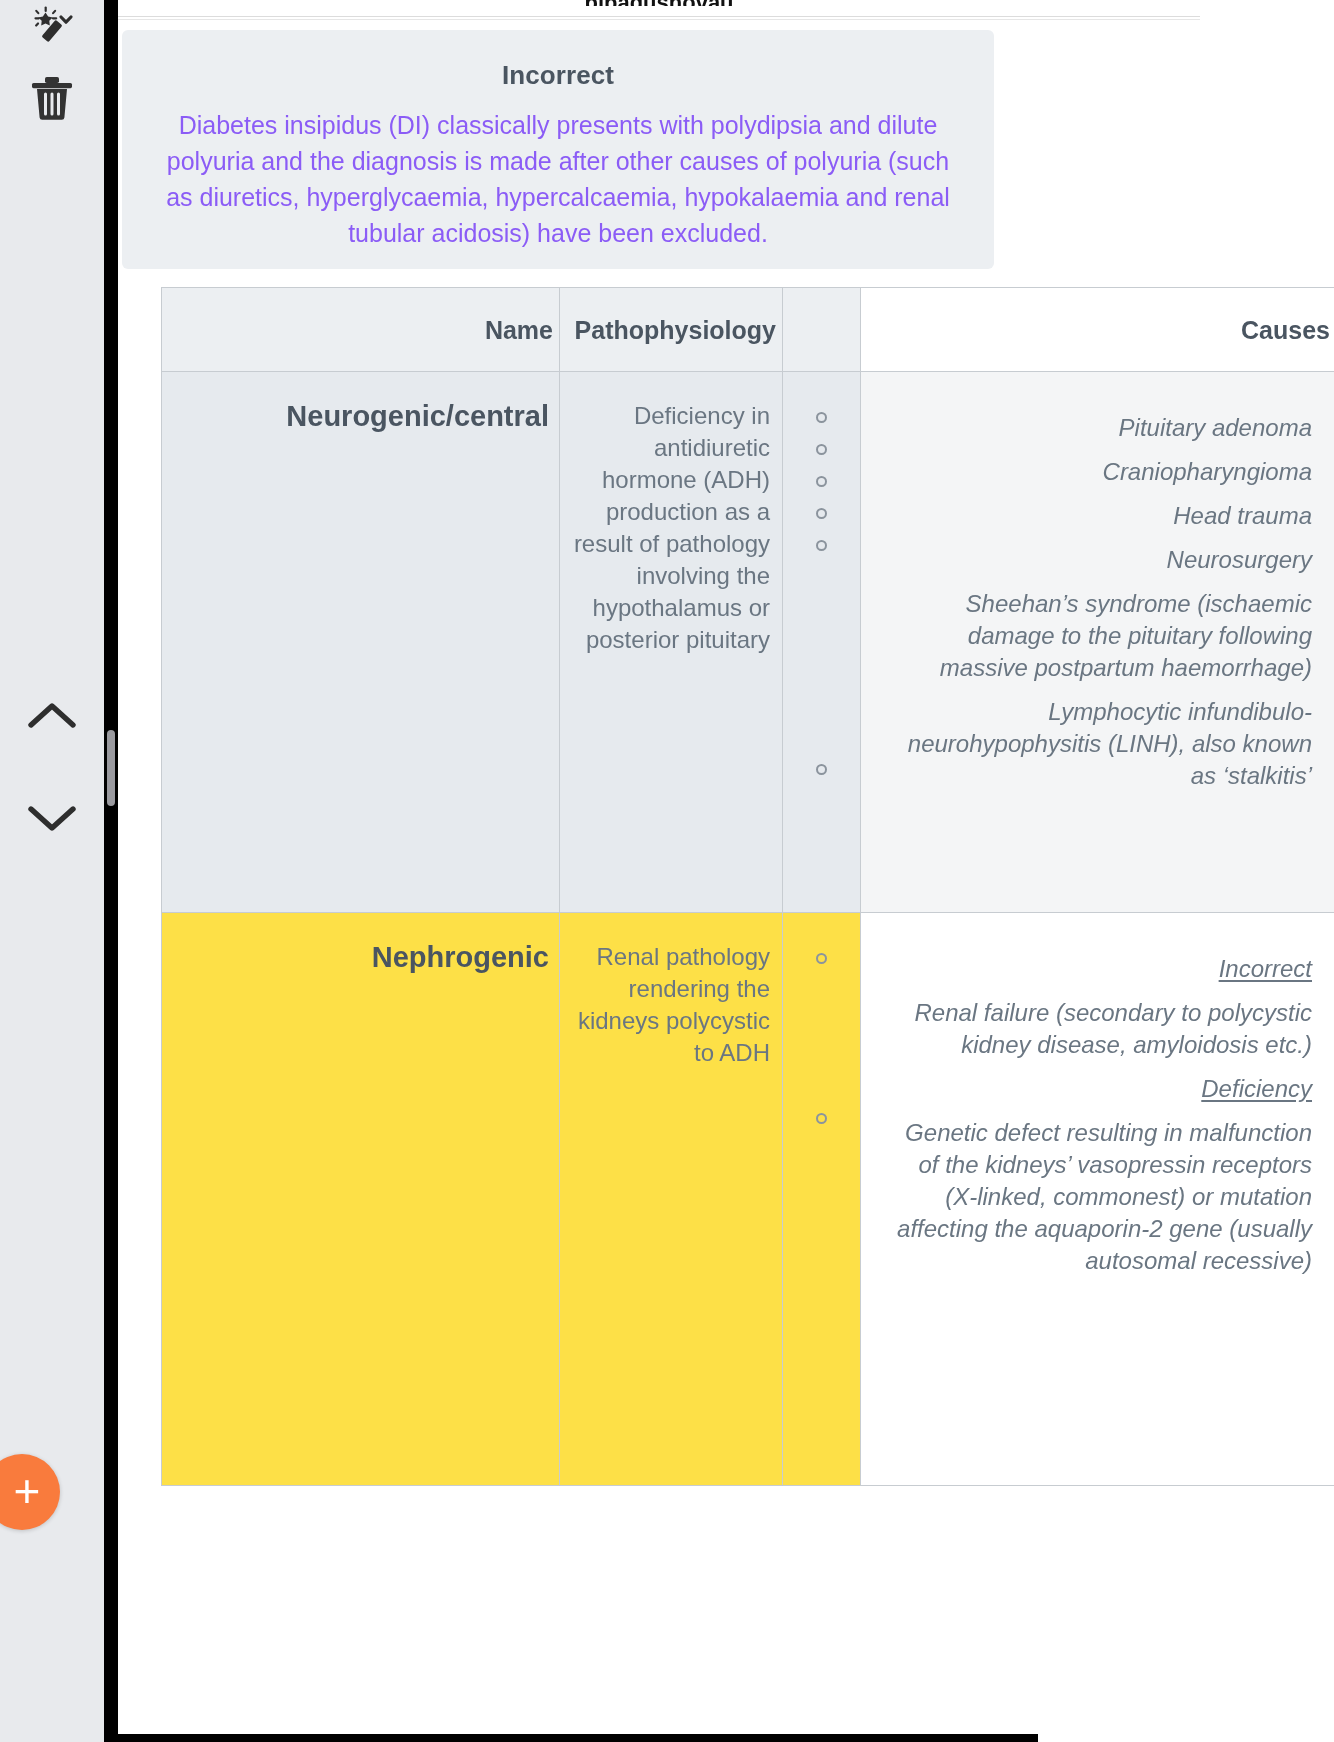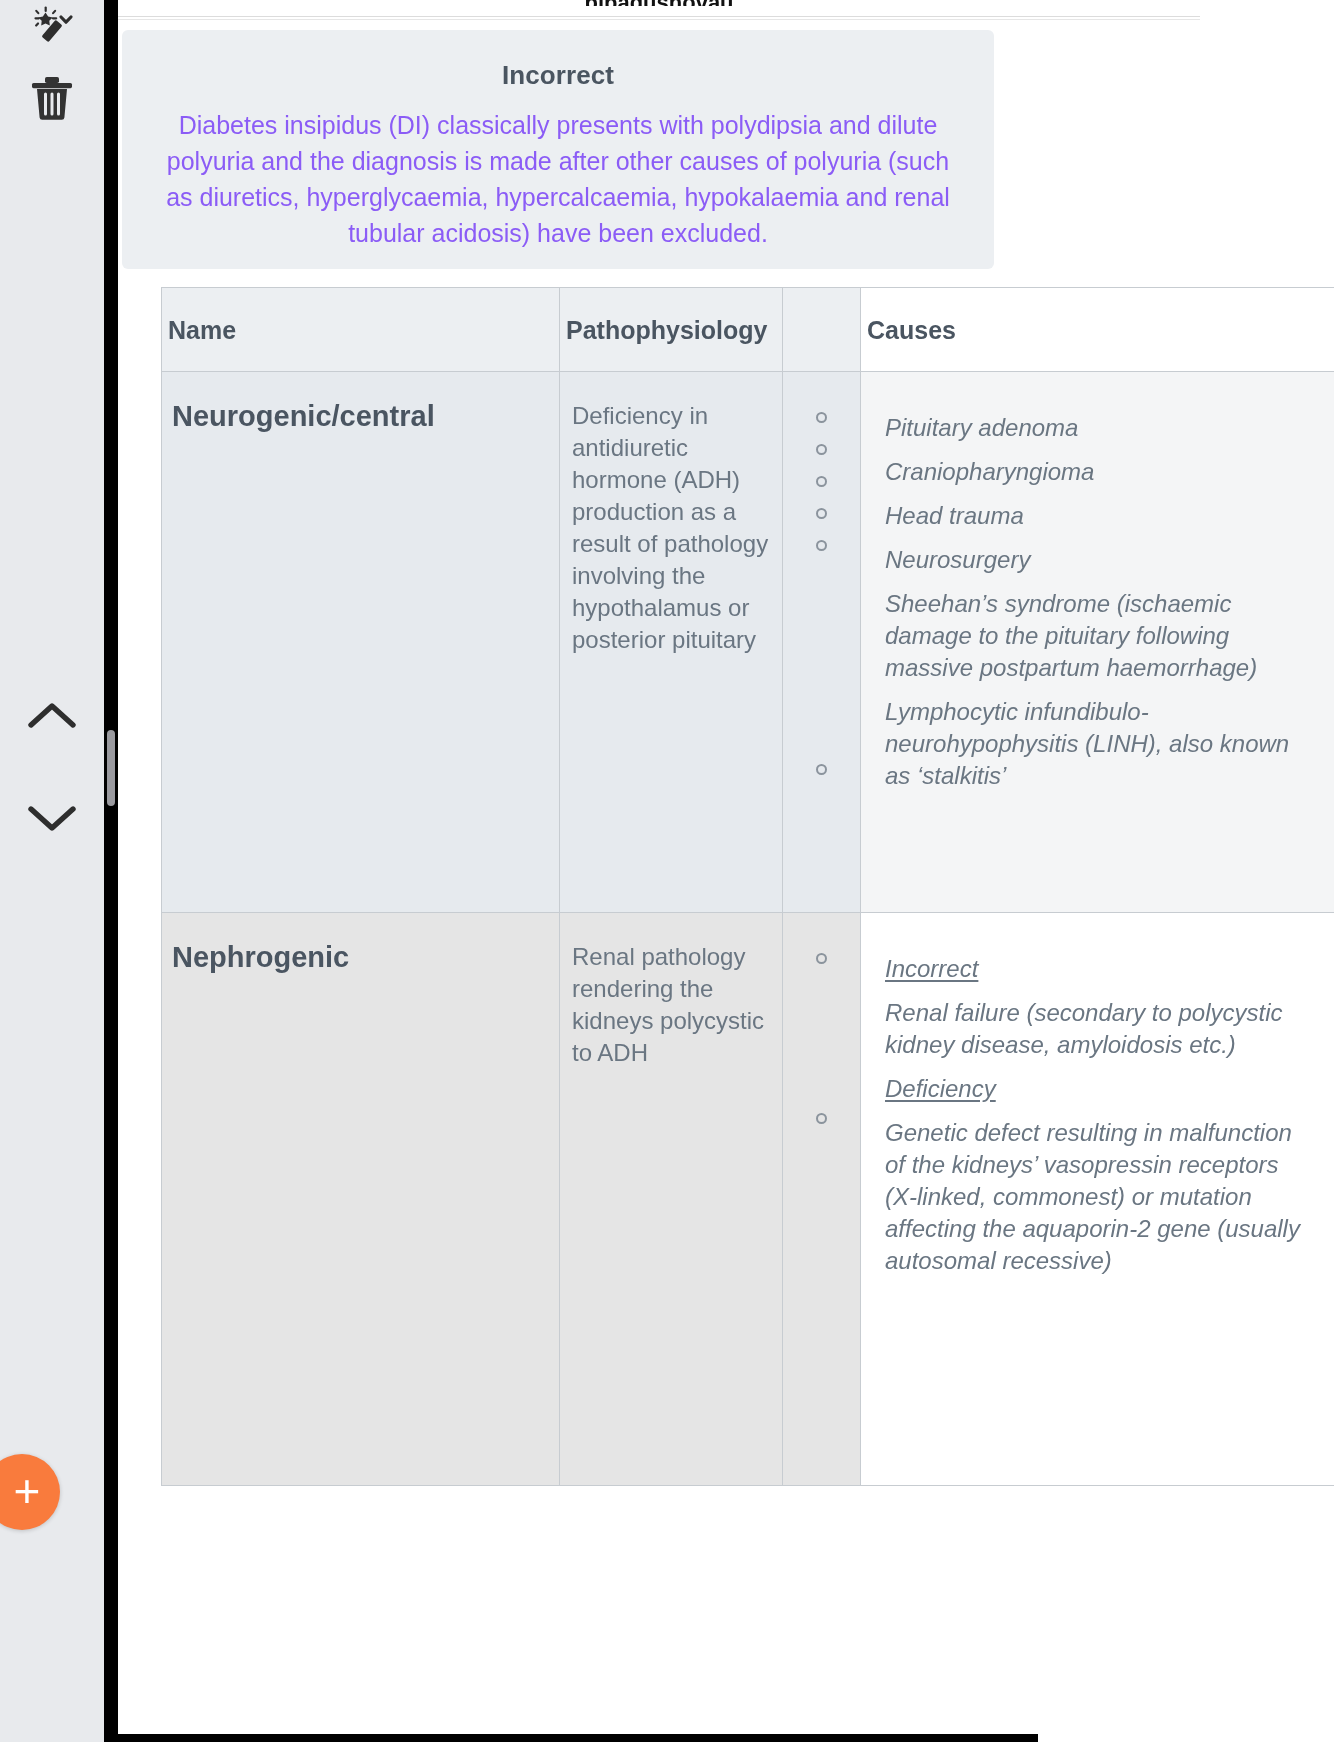--- a/index.html
+++ b/index.html
@@ -140,21 +140,21 @@
     color: #6a7682;
   }
   #di-table col.c-name   { width: 398px; }
   #di-table col.c-patho  { width: 223px; }
   #di-table col.c-bullet { width: 78px;  }
   #di-table col.c-causes { width: 476px; }
 
   #di-table th, #di-table td {
     border: 1px solid #c7ccd1;
     vertical-align: top;
-    text-align: left;
+    text-align: right;
   }
   #di-table thead th {
     background: #eceff2;
     font-size: 25px;
     font-weight: 700;
     color: #4a5561;
     padding: 28px 6px 26px 6px;
     vertical-align: middle;
   }
   #di-table thead th.hdr-blank { background: #eceff2; }
@@ -174,21 +174,21 @@
     padding: 28px 0 0 0;
   }
   td.cell-causes {
     padding: 28px 12px;
     line-height: 32px;
   }
 
   
   tr.row-neurogenic td { background: #e6eaee; }
   tr.row-neurogenic td.cell-causes { background: #f4f5f6; }
-  tr.row-nephrogenic td { background: #e5e5e5; }
+  tr.row-nephrogenic td { background: #fde047; }
   tr.row-nephrogenic td.cell-causes { background: #ffffff; }
   .bullet-marker {
     font-size: 24px;
     line-height: 32px;
     color: #8b949d;
     text-align: center;
   }
   .bullet-marker .ring {
     display: inline-block;
     width: 11px; height: 11px;

